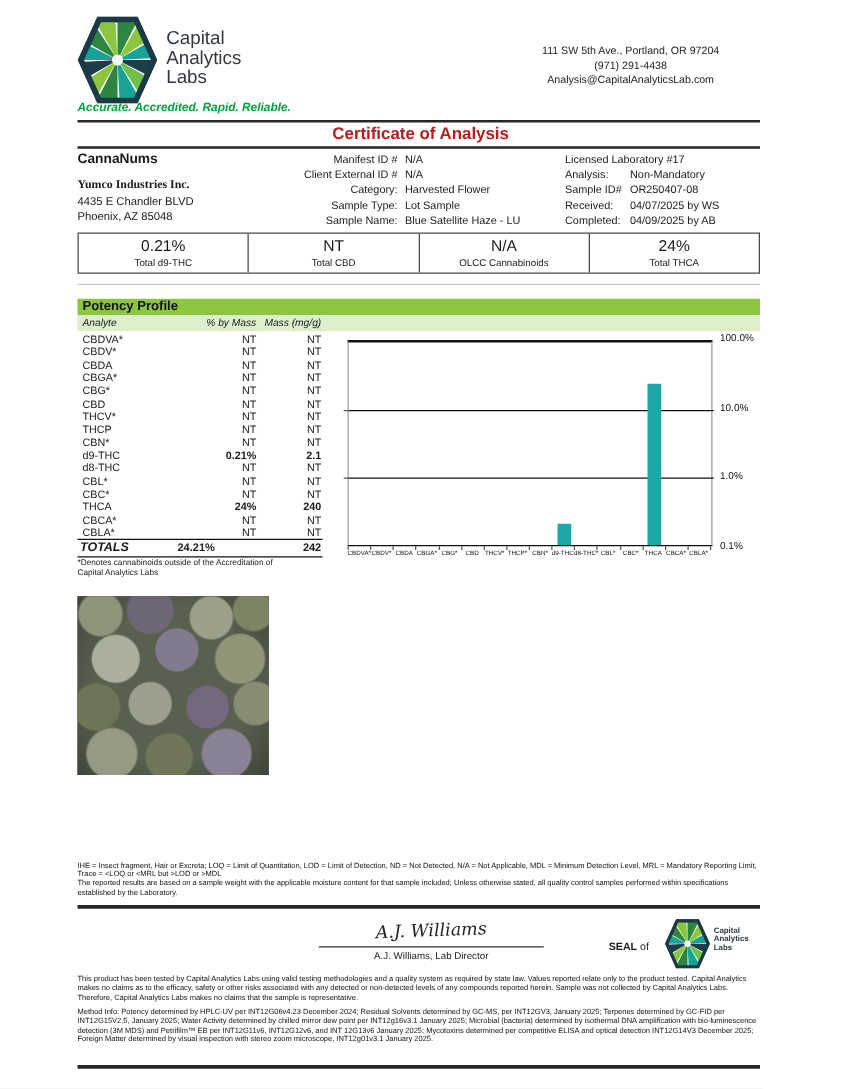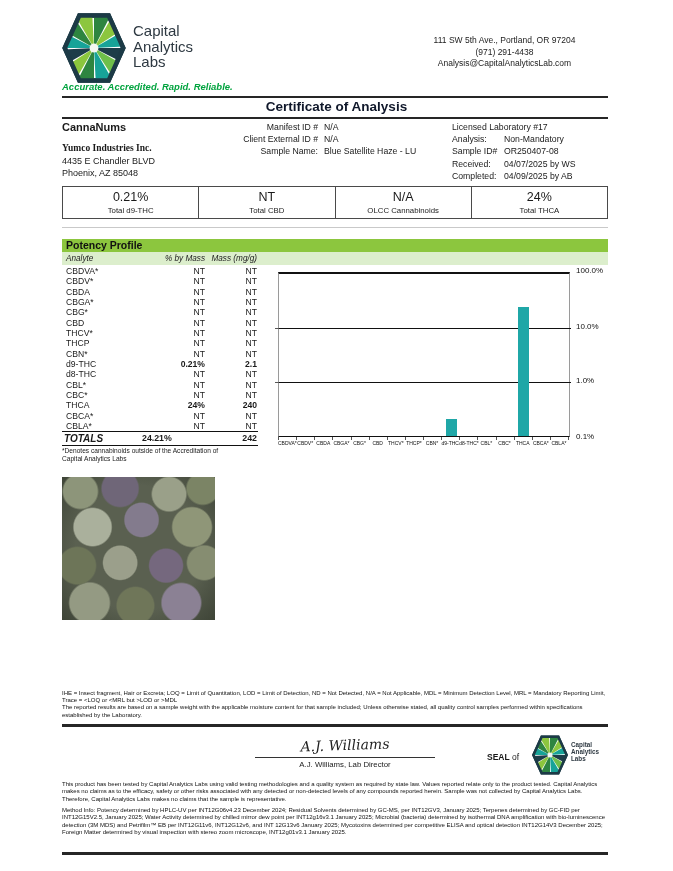--- a/index.html
+++ b/index.html
@@ -7,21 +7,21 @@
         font-family:"Liberation Sans",sans-serif;color:#1a1a1a;overflow:hidden;margin:0 auto;}
   .abs{position:absolute;}
 
   
   .brand-logo{left:62px;top:13px;width:64px;height:70px;}
   .brand-name{left:133px;top:23px;font-size:15px;line-height:15.5px;color:#2e3942;}
   .contact{left:392px;top:35px;width:225px;text-align:center;font-size:8.5px;line-height:11.5px;color:#222;}
   .tagline{left:62px;top:81px;font-size:9.5px;font-weight:bold;font-style:italic;color:#00A33E;}
   .rule{left:62px;width:546px;background:#262626;}
   .rule-1{top:96px;height:2px;}
-  .doc-title{left:0;top:99px;width:673px;text-align:center;font-size:13.5px;font-weight:bold;color:#0f172a;}
+  .doc-title{left:0;top:99px;width:673px;text-align:center;font-size:13.5px;font-weight:bold;color:#b91c1c;}
   .rule-2{top:117px;height:2px;}
 
   
   .client-name{left:62px;top:121px;font-size:11px;font-weight:bold;}
   .client-company{left:62px;top:143px;font-size:9.5px;font-weight:bold;font-family:"Liberation Serif",serif;}
   .client-addr1{left:62px;top:156px;font-size:9px;}
   .client-addr2{left:62px;top:168px;font-size:9px;}
   .sample-info{left:228px;top:121px;width:196px;}
   .info-row{display:flex;height:12.2px;font-size:8.7px;line-height:12.2px;}
   .info-row .lbl{width:90px;text-align:right;margin-right:6px;}
@@ -157,20 +157,28 @@
   <div class="abs client-addr1">4435 E Chandler BLVD</div>
   <div class="abs client-addr2">Phoenix, AZ 85048</div>
   <div class="abs sample-info" id="sample-info">
       <div class="info-row">
         <span class="lbl">Manifest ID #</span>
         <span class="val">N/A</span>
       </div>
       <div class="info-row">
         <span class="lbl">Client External ID #</span>
         <span class="val">N/A</span>
+      </div>
+      <div class="info-row">
+        <span class="lbl">Category:</span>
+        <span class="val">Harvested Flower</span>
+      </div>
+      <div class="info-row">
+        <span class="lbl">Sample Type:</span>
+        <span class="val">Lot Sample</span>
       </div>
       <div class="info-row">
         <span class="lbl">Sample Name:</span>
         <span class="val">Blue Satellite Haze - LU</span>
       </div>
     </div>
   <div class="abs lab-info" id="lab-info">
       <div class="lab-row">Licensed Laboratory #17</div>
       <div class="lab-row">
         <span class="lbl">Analysis:</span>

